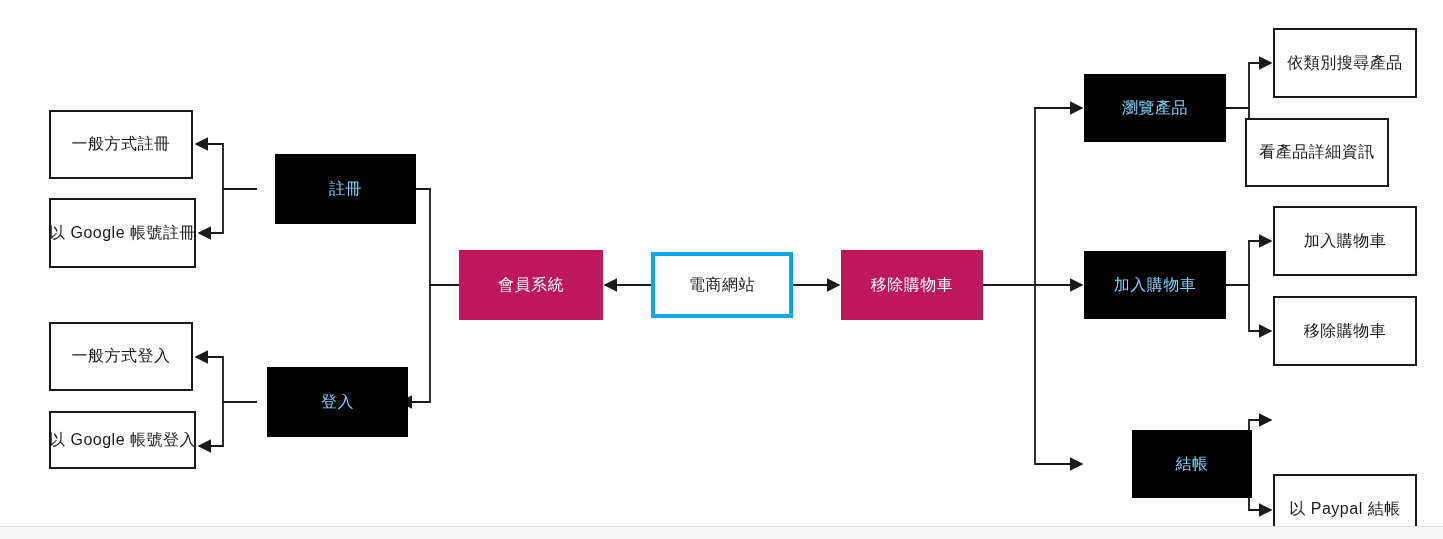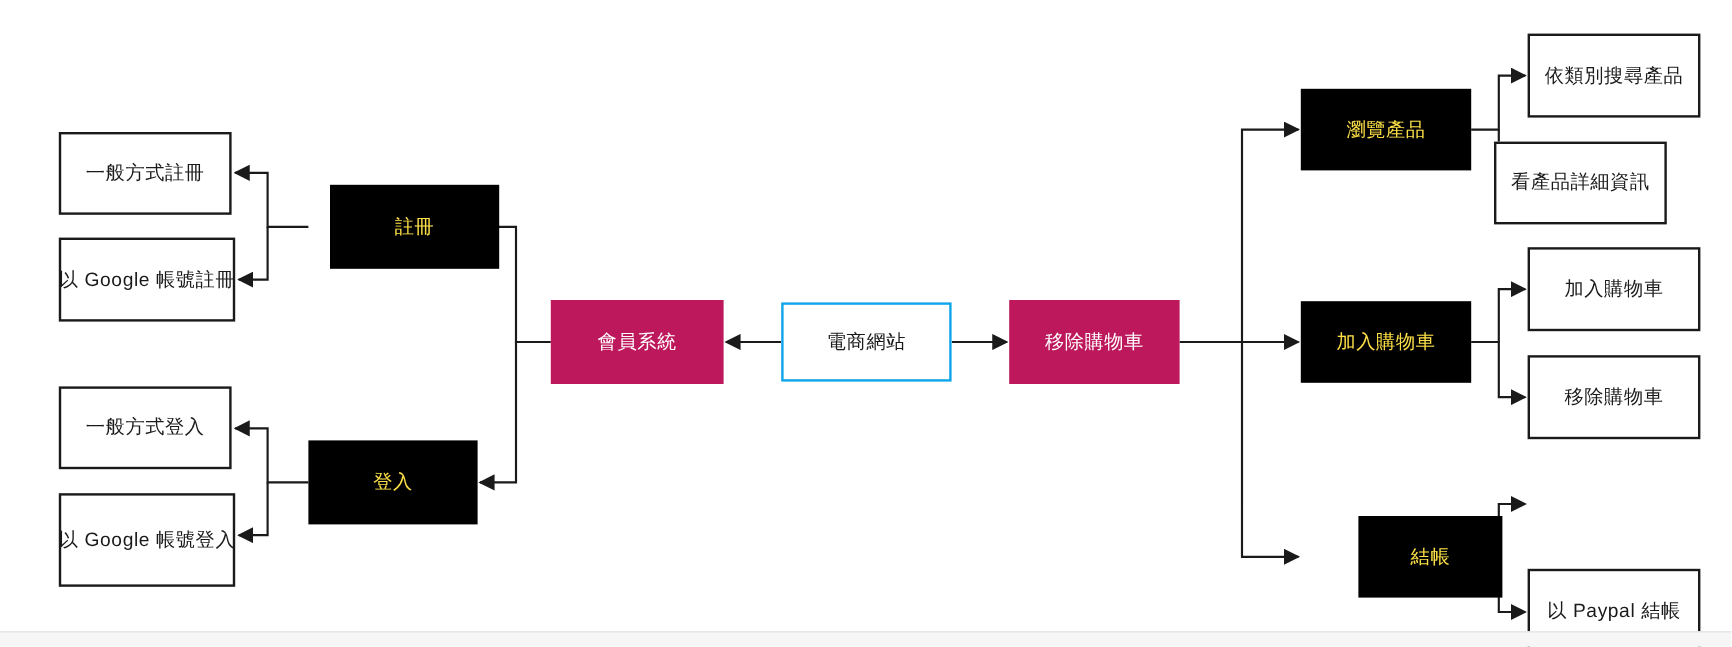--- a/index.html
+++ b/index.html
@@ -30,29 +30,29 @@
     white-space: nowrap;
     cursor: default;
   }
   .leaf {
     background: #ffffff;
     border: 2px solid #1a1a1a;
     color: #1a1a1a;
   }
   .black-node {
     background: #000000;
-    color: #fde047;
+    color: #7dd3fc;
   }
   .blue-node {
     background: #be185d;
     color: #ffffff;
   }
   .root-node {
     background: #ffffff;
-    border: 2px solid #0ea5e9;
+    border: 4px solid #0ea5e9;
     color: #1a1a1a;
   }
   .footer-strip {
     position: absolute;
     left: 0; right: 0;
     top: 526px;
     height: 13px;
     background: #f6f6f7;
     border-top: 1px solid #e2e2e4;
     z-index: 5;
@@ -97,25 +97,25 @@
       <polyline points="1249,464 1249,510 1271,510" marker-end="url(#arrow)"></polyline>
     </g>
   </svg>
 
   <div class="node leaf" style="left:49px; top:110px; width:144px; height:69px;">一般方式註冊</div>
 
   <div class="node leaf" style="left:49px; top:198px; width:147px; height:70px;">以 Google 帳號註冊</div>
 
   <div class="node leaf" style="left:49px; top:322px; width:144px; height:69px;">一般方式登入</div>
 
-  <div class="node leaf" style="left:49px; top:411px; width:147px; height:78px;">以 Google 帳號登入</div>
+  <div class="node leaf" style="left:49px; top:411px; width:147px; height:58px;">以 Google 帳號登入</div>
 
   <div class="node black-node" style="left:275px; top:154px; width:141px; height:70px;">註冊</div>
 
-  <div class="node black-node" style="left:257px; top:367px; width:141px; height:70px;">登入</div>
+  <div class="node black-node" style="left:267px; top:367px; width:141px; height:70px;">登入</div>
 
   <div class="node blue-node" style="left:459px; top:250px; width:144px; height:70px;">會員系統</div>
 
   <div class="node root-node" style="left:651px; top:252px; width:142px; height:66px;">電商網站</div>
 
   <div class="node blue-node" style="left:841px; top:250px; width:142px; height:70px;">移除購物車</div>
 
   <div class="node black-node" style="left:1084px; top:74px; width:142px; height:68px;">瀏覽產品</div>
 
   <div class="node black-node" style="left:1084px; top:251px; width:142px; height:68px;">加入購物車</div>

